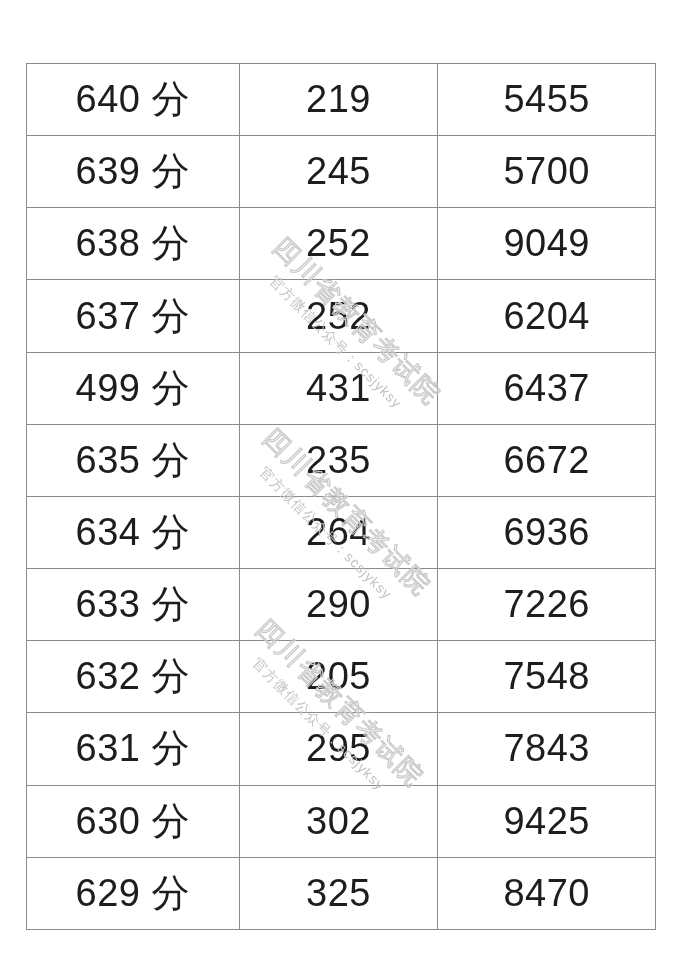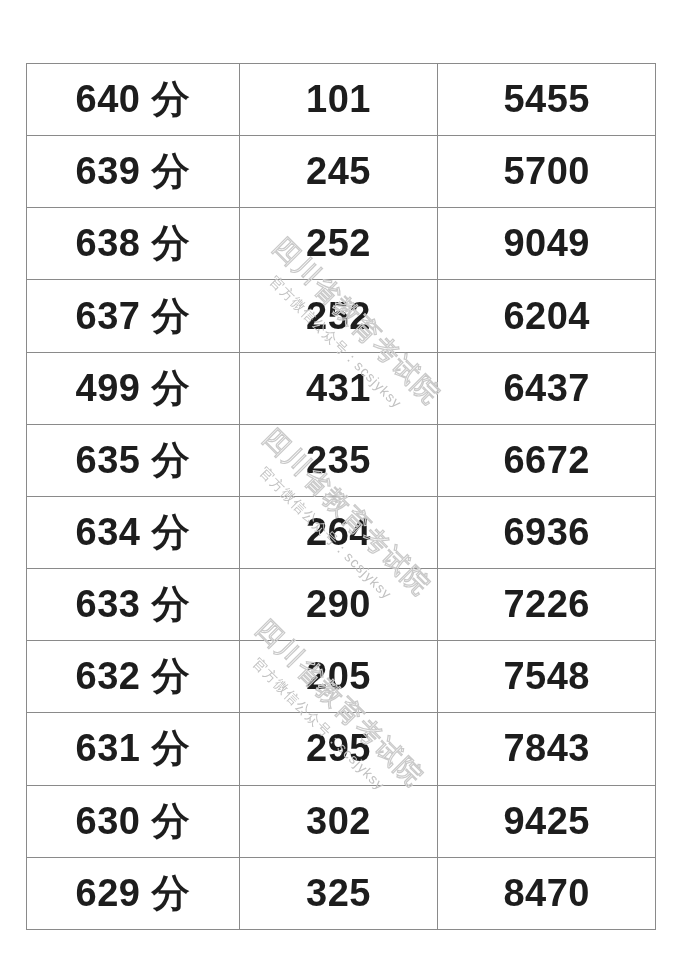--- a/index.html
+++ b/index.html
@@ -18,21 +18,21 @@
     left: 26px; top: 63px;
     width: 630px; height: 867px;
     border-collapse: collapse;
     table-layout: fixed;
   }
   .score-table td {
     border: 1.5px solid var(--border-color, #8a8a8a);
     text-align: center;
     vertical-align: middle;
     font-size: 38px;
-    font-weight: 700;
+    font-weight: 400;
     color: var(--text-color, #1d1d1d);
     letter-spacing: 0.5px;
   }
   col.c1 { width: 33.8%; }
   col.c2 { width: 31.6%; }
   col.c3 { width: 34.6%; }
 
   
   .watermark {
     position: absolute;
@@ -69,21 +69,21 @@
 
   <table class="score-table">
     <colgroup>
       <col class="c1">
         <col class="c2">
         <col class="c3">
     </colgroup>
     <tbody id="score-tbody">
         <tr>
           <td>640 分</td>
-          <td>101</td>
+          <td>219</td>
           <td>5455</td>
         </tr>
         <tr>
           <td>639 分</td>
           <td>245</td>
           <td>5700</td>
         </tr>
         <tr>
           <td>638 分</td>
           <td>252</td>

